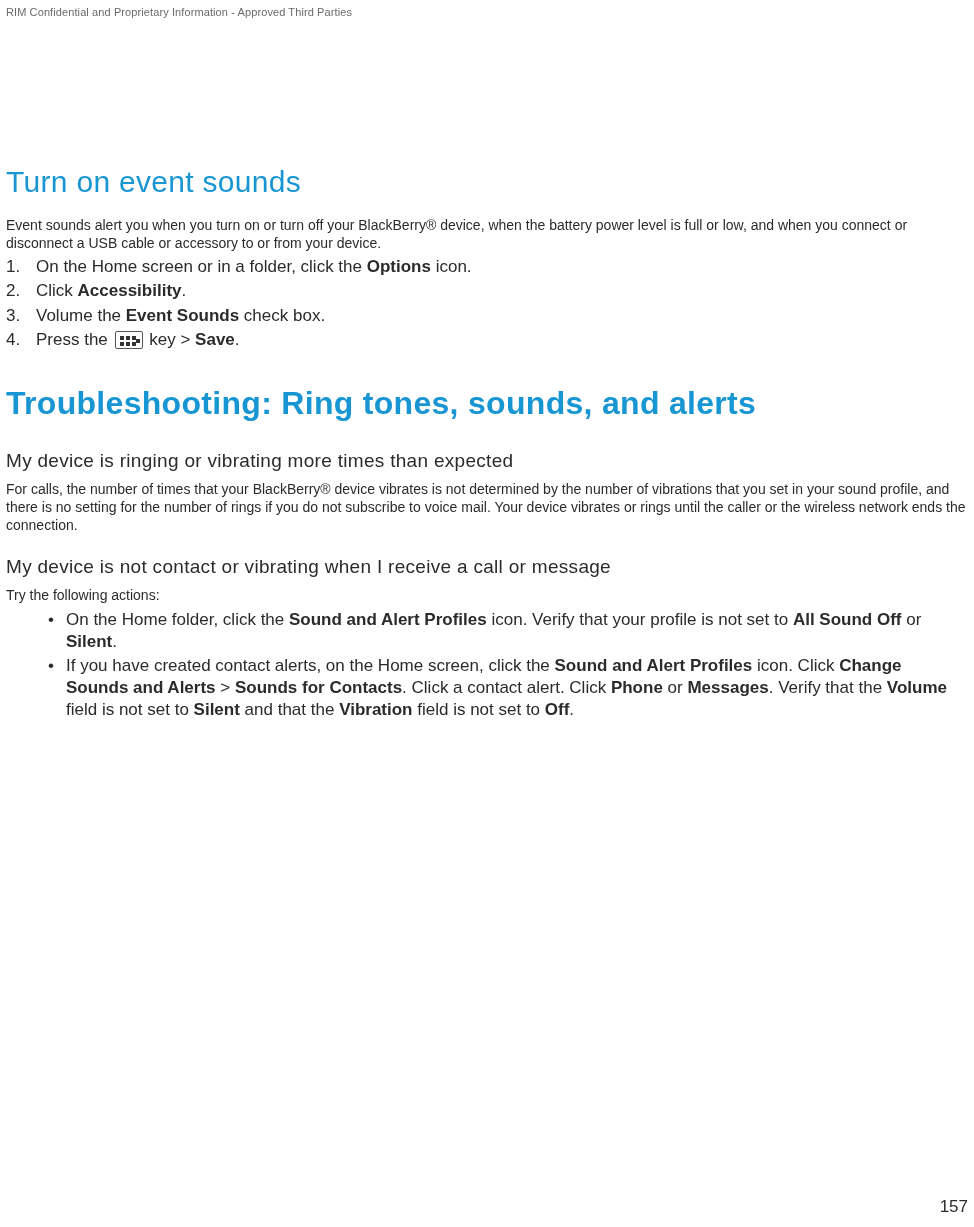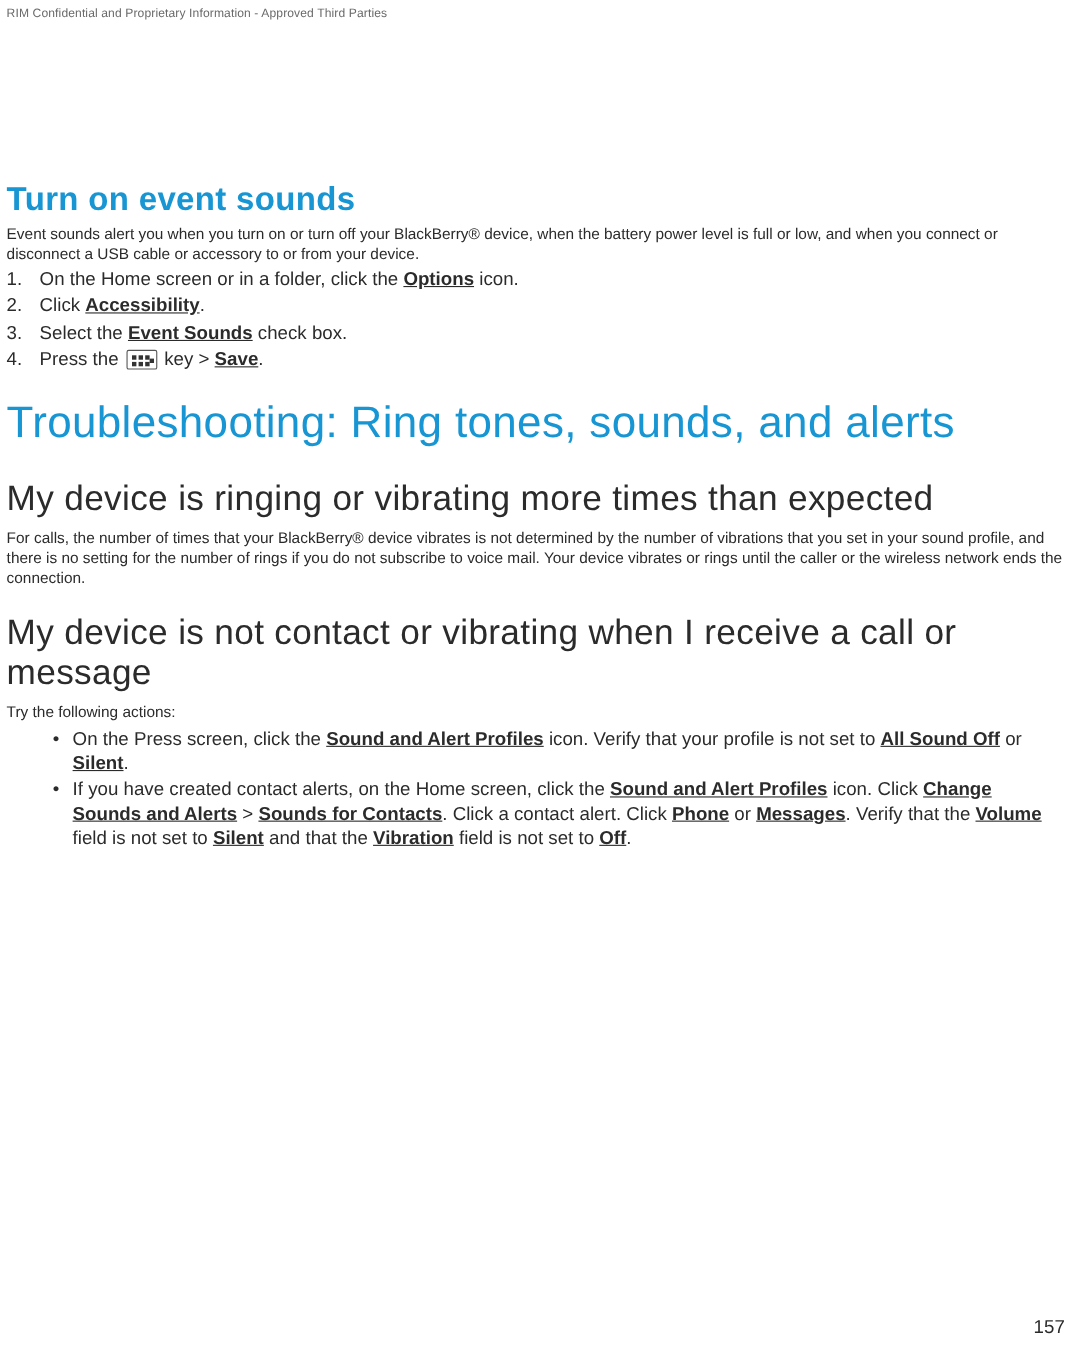--- a/index.html
+++ b/index.html
@@ -21,35 +21,35 @@
     }
     .content {
       position: absolute;
       left: 6px;
       right: 6px;
       top: 165px;
     }
     h1.turn-on {
       color: #1896d3;
       font-size: 30px;
-      font-weight: 700;
-      margin-bottom: 4px;
+      font-weight: 400;
+      margin-bottom: 17px;
       letter-spacing: 0.3px;
     }
     h1.troubleshooting {
       color: #1896d3;
-      font-size: 40px;
-      font-weight: 400;
-      margin-top: 24px;
+      font-size: 32px;
+      font-weight: 700;
+      margin-top: 34px;
       margin-bottom: 28px;
       letter-spacing: 0.3px;
     }
     h2 {
       color: #2b2b2b;
-      font-size: 32px;
+      font-size: 19px;
       font-weight: 400;
       margin-top: 22px;
       margin-bottom: 8px;
       letter-spacing: 0.3px;
     }
     p {
       font-size: 14px;
       line-height: 1.3;
       color: #2b2b2b;
       margin-bottom: 4px;
@@ -81,21 +81,21 @@
       padding-left: 60px;
       position: relative;
       margin-bottom: 2px;
     }
     ul li::before {
       content: "•";
       position: absolute;
       left: 42px;
       top: 0;
     }
-    .bold { font-weight: 700; text-decoration: underline; }
+    .bold { font-weight: 700; }
     .key-icon {
       display: inline-block;
       width: 28px;
       height: 18px;
       border: 1px solid #555;
       border-radius: 2px;
       vertical-align: middle;
       position: relative;
       margin: 0 2px;
       background: #fff;
@@ -133,39 +133,39 @@
     <li>
       <span class="num">1.</span>
       <span>On the Home screen or in a folder, click the </span><span class="bold">Options</span><span> icon.</span>
     </li>
     <li>
       <span class="num">2.</span>
       <span>Click </span><span class="bold">Accessibility</span><span>.</span>
     </li>
     <li>
       <span class="num">3.</span>
-      <span>Select the </span><span class="bold">Event Sounds</span><span> check box.</span>
+      <span>Volume the </span><span class="bold">Event Sounds</span><span> check box.</span>
     </li>
     <li>
       <span class="num">4.</span>
       <span>Press the </span><span class="key-icon"></span><span> key &gt; </span><span class="bold">Save</span><span>.</span>
     </li>
   </ol>
 
   <h1 class="troubleshooting">Troubleshooting: Ring tones, sounds, and alerts</h1>
 
   <h2>My device is ringing or vibrating more times than expected</h2>
   <p>For calls, the number of times that your BlackBerry® device vibrates is not determined by the number of vibrations that you set in your sound profile, and there is no setting for the number of rings if you do not subscribe to voice mail. Your device vibrates or rings until the caller or the wireless network ends the connection.</p>
 
   <h2>My device is not contact or vibrating when I receive a call or message</h2>
   <p>Try the following actions:</p>
 
   <ul>
     <li>
-      <span>On the Press screen, click the </span><span class="bold">Sound and Alert Profiles</span><span> icon. Verify that your profile is not set to </span><span class="bold">All Sound Off</span><span> or </span><span class="bold">Silent</span><span>.</span>
+      <span>On the Home folder, click the </span><span class="bold">Sound and Alert Profiles</span><span> icon. Verify that your profile is not set to </span><span class="bold">All Sound Off</span><span> or </span><span class="bold">Silent</span><span>.</span>
     </li>
     <li>
       <span>If you have created contact alerts, on the Home screen, click the </span><span class="bold">Sound and Alert Profiles</span><span> icon. Click </span><span class="bold">Change Sounds and Alerts</span><span> &gt; </span><span class="bold">Sounds for Contacts</span><span>. Click a contact alert. Click </span><span class="bold">Phone</span><span> or </span><span class="bold">Messages</span><span>. Verify that the </span><span class="bold">Volume</span><span> field is not set to </span><span class="bold">Silent</span><span> and that the </span><span class="bold">Vibration</span><span> field is not set to </span><span class="bold">Off</span><span>.</span>
     </li>
   </ul>
 
 </div>
 
 <div class="page-num">157</div>
 

